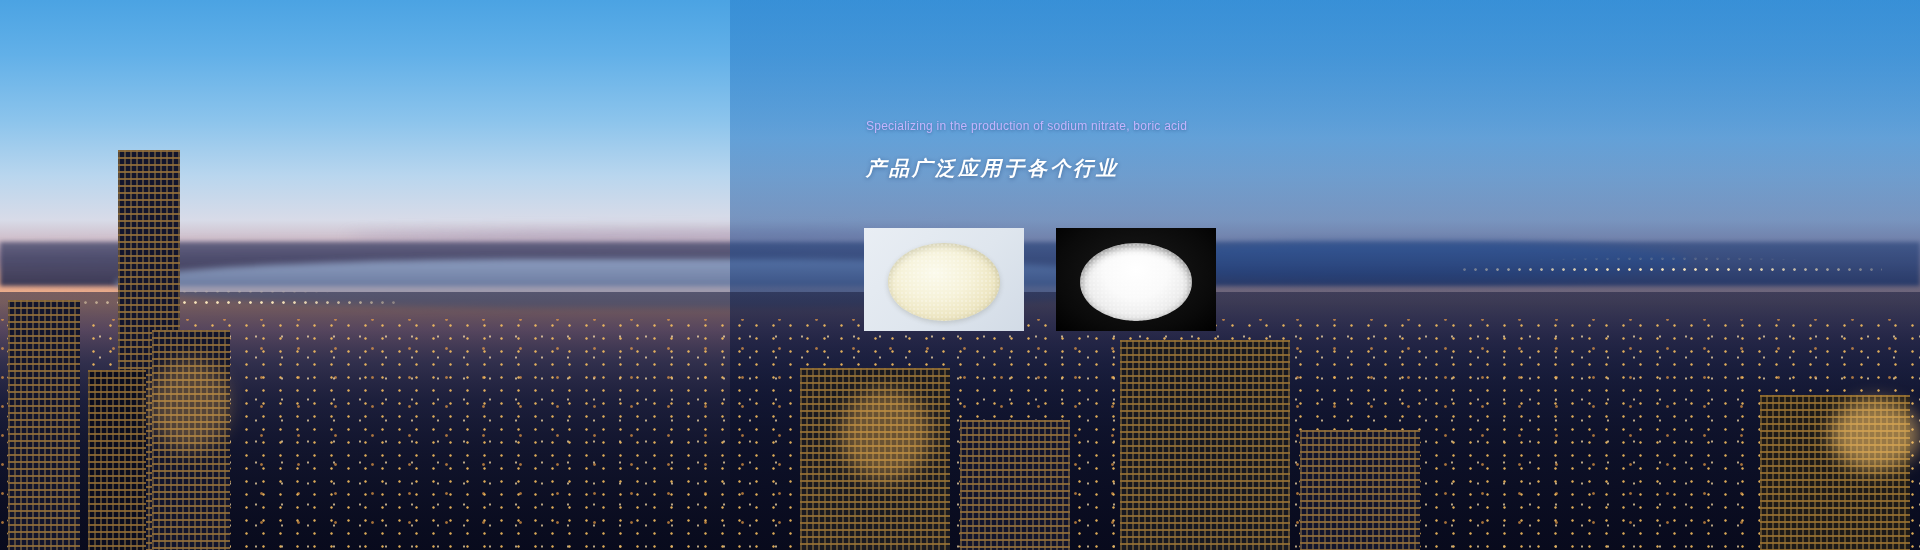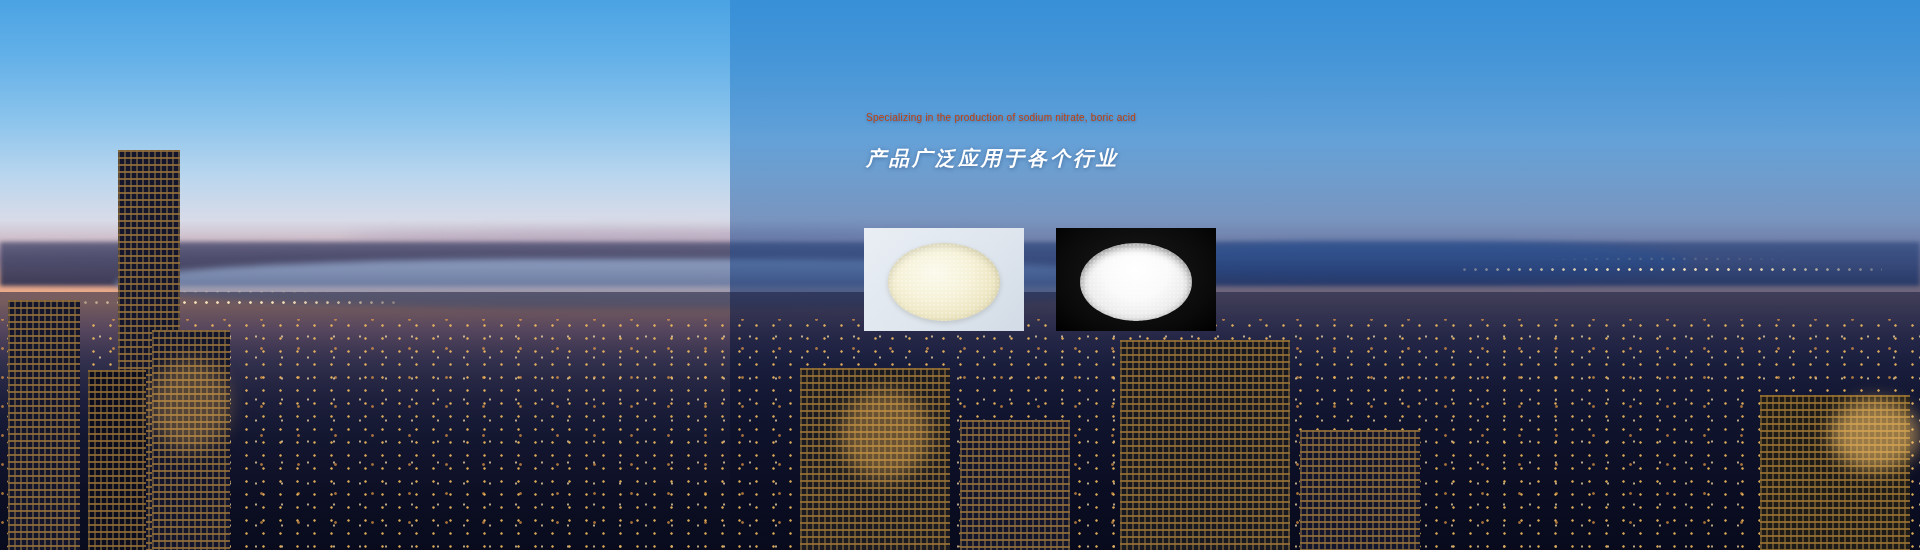--- a/index.html
+++ b/index.html
@@ -116,21 +116,21 @@
     color:#3c3c46;font-size:15px;letter-spacing:1px;margin-top:7px;
   }
 
   
   .copy{position:absolute;left:866px;top:103px;width:700px;}
   .headline{
     color:#ffffff;font-size:35px;font-weight:bold;letter-spacing:2px;
     line-height:1.18;text-shadow:0 1px 4px rgba(0,30,80,.35);white-space:nowrap;
   }
   .sub-en{
-    color:#c2410c;font-size:10px;letter-spacing:.25px;margin-top:9px;
+    color:#c4b5fd;font-size:12px;letter-spacing:.25px;margin-top:16px;
     text-shadow:0 1px 3px rgba(0,30,80,.35);white-space:nowrap;
   }
   .tagline{
     font-family:Liberation Mono, monospace;
     font-style:italic;font-weight:bold;
     color:#ffffff;font-size:20px;letter-spacing:3px;margin-top:22px;
     text-shadow:0 1px 4px rgba(0,30,80,.4);white-space:nowrap;
   }
 
   

